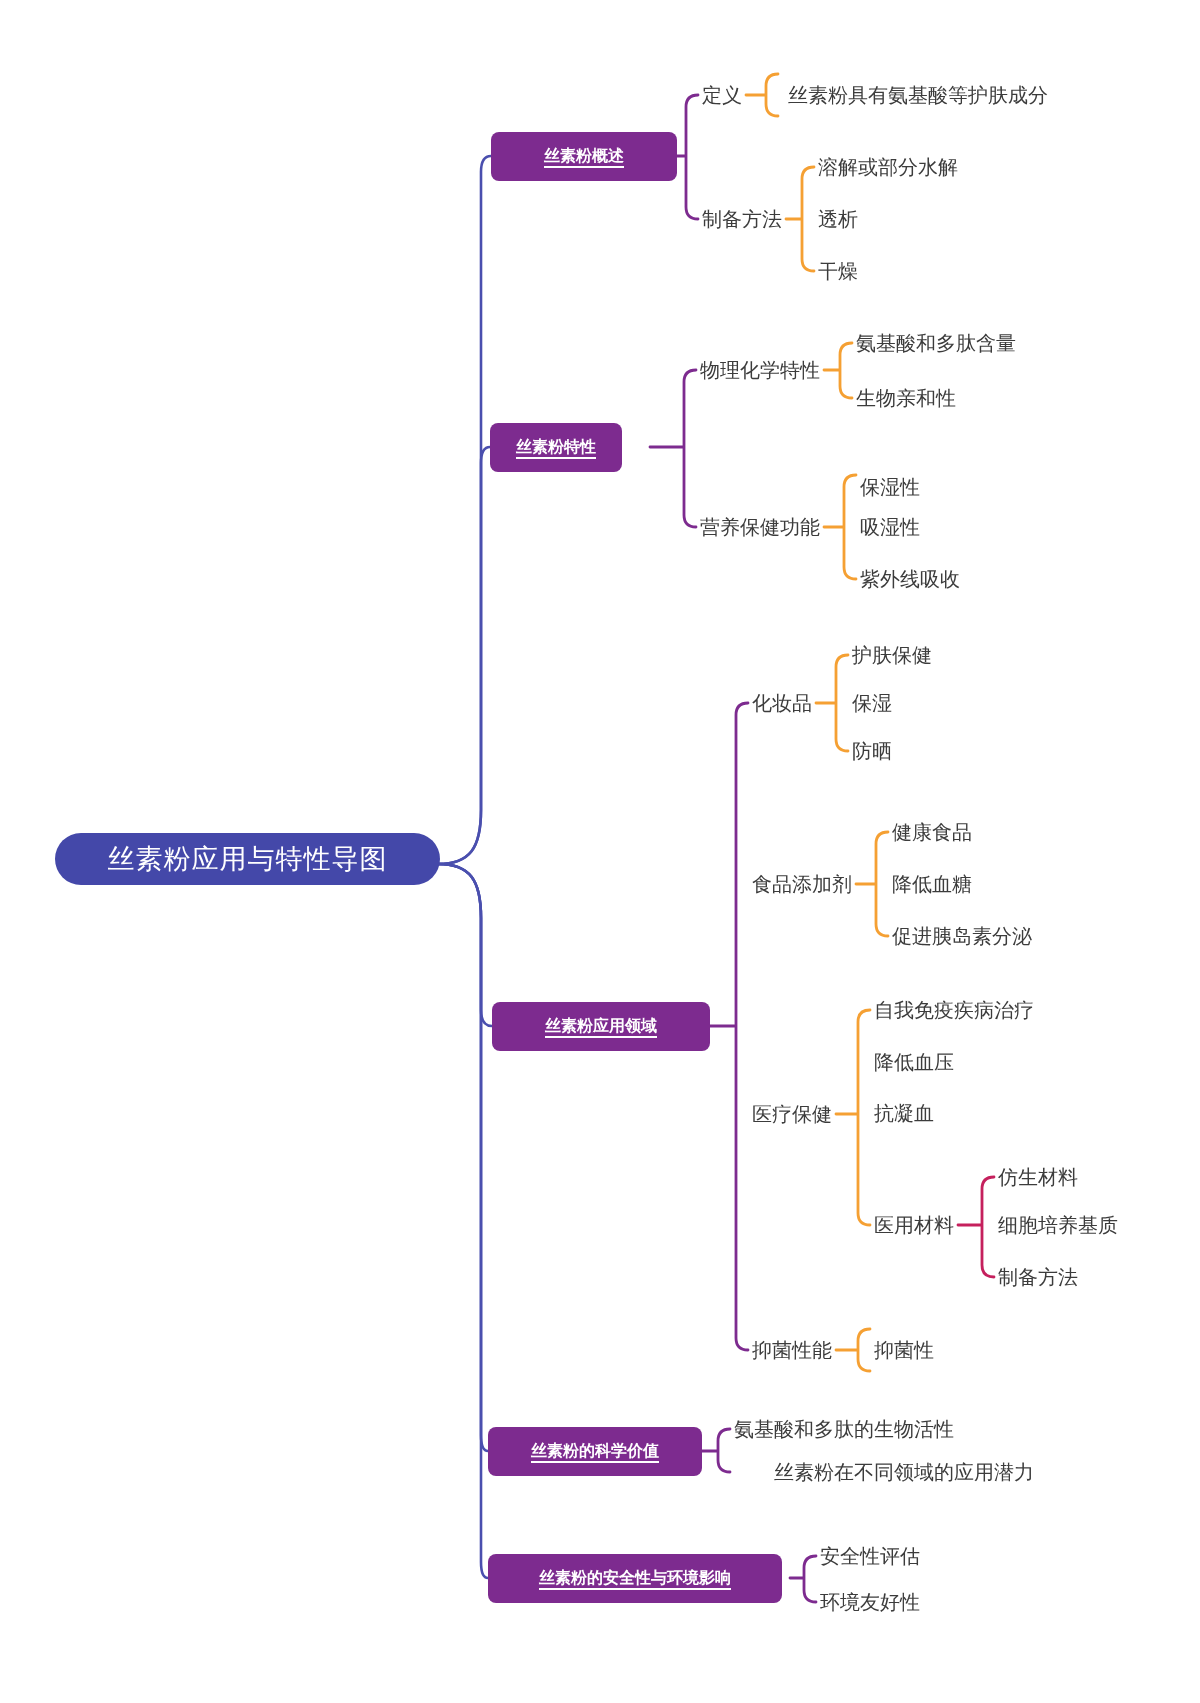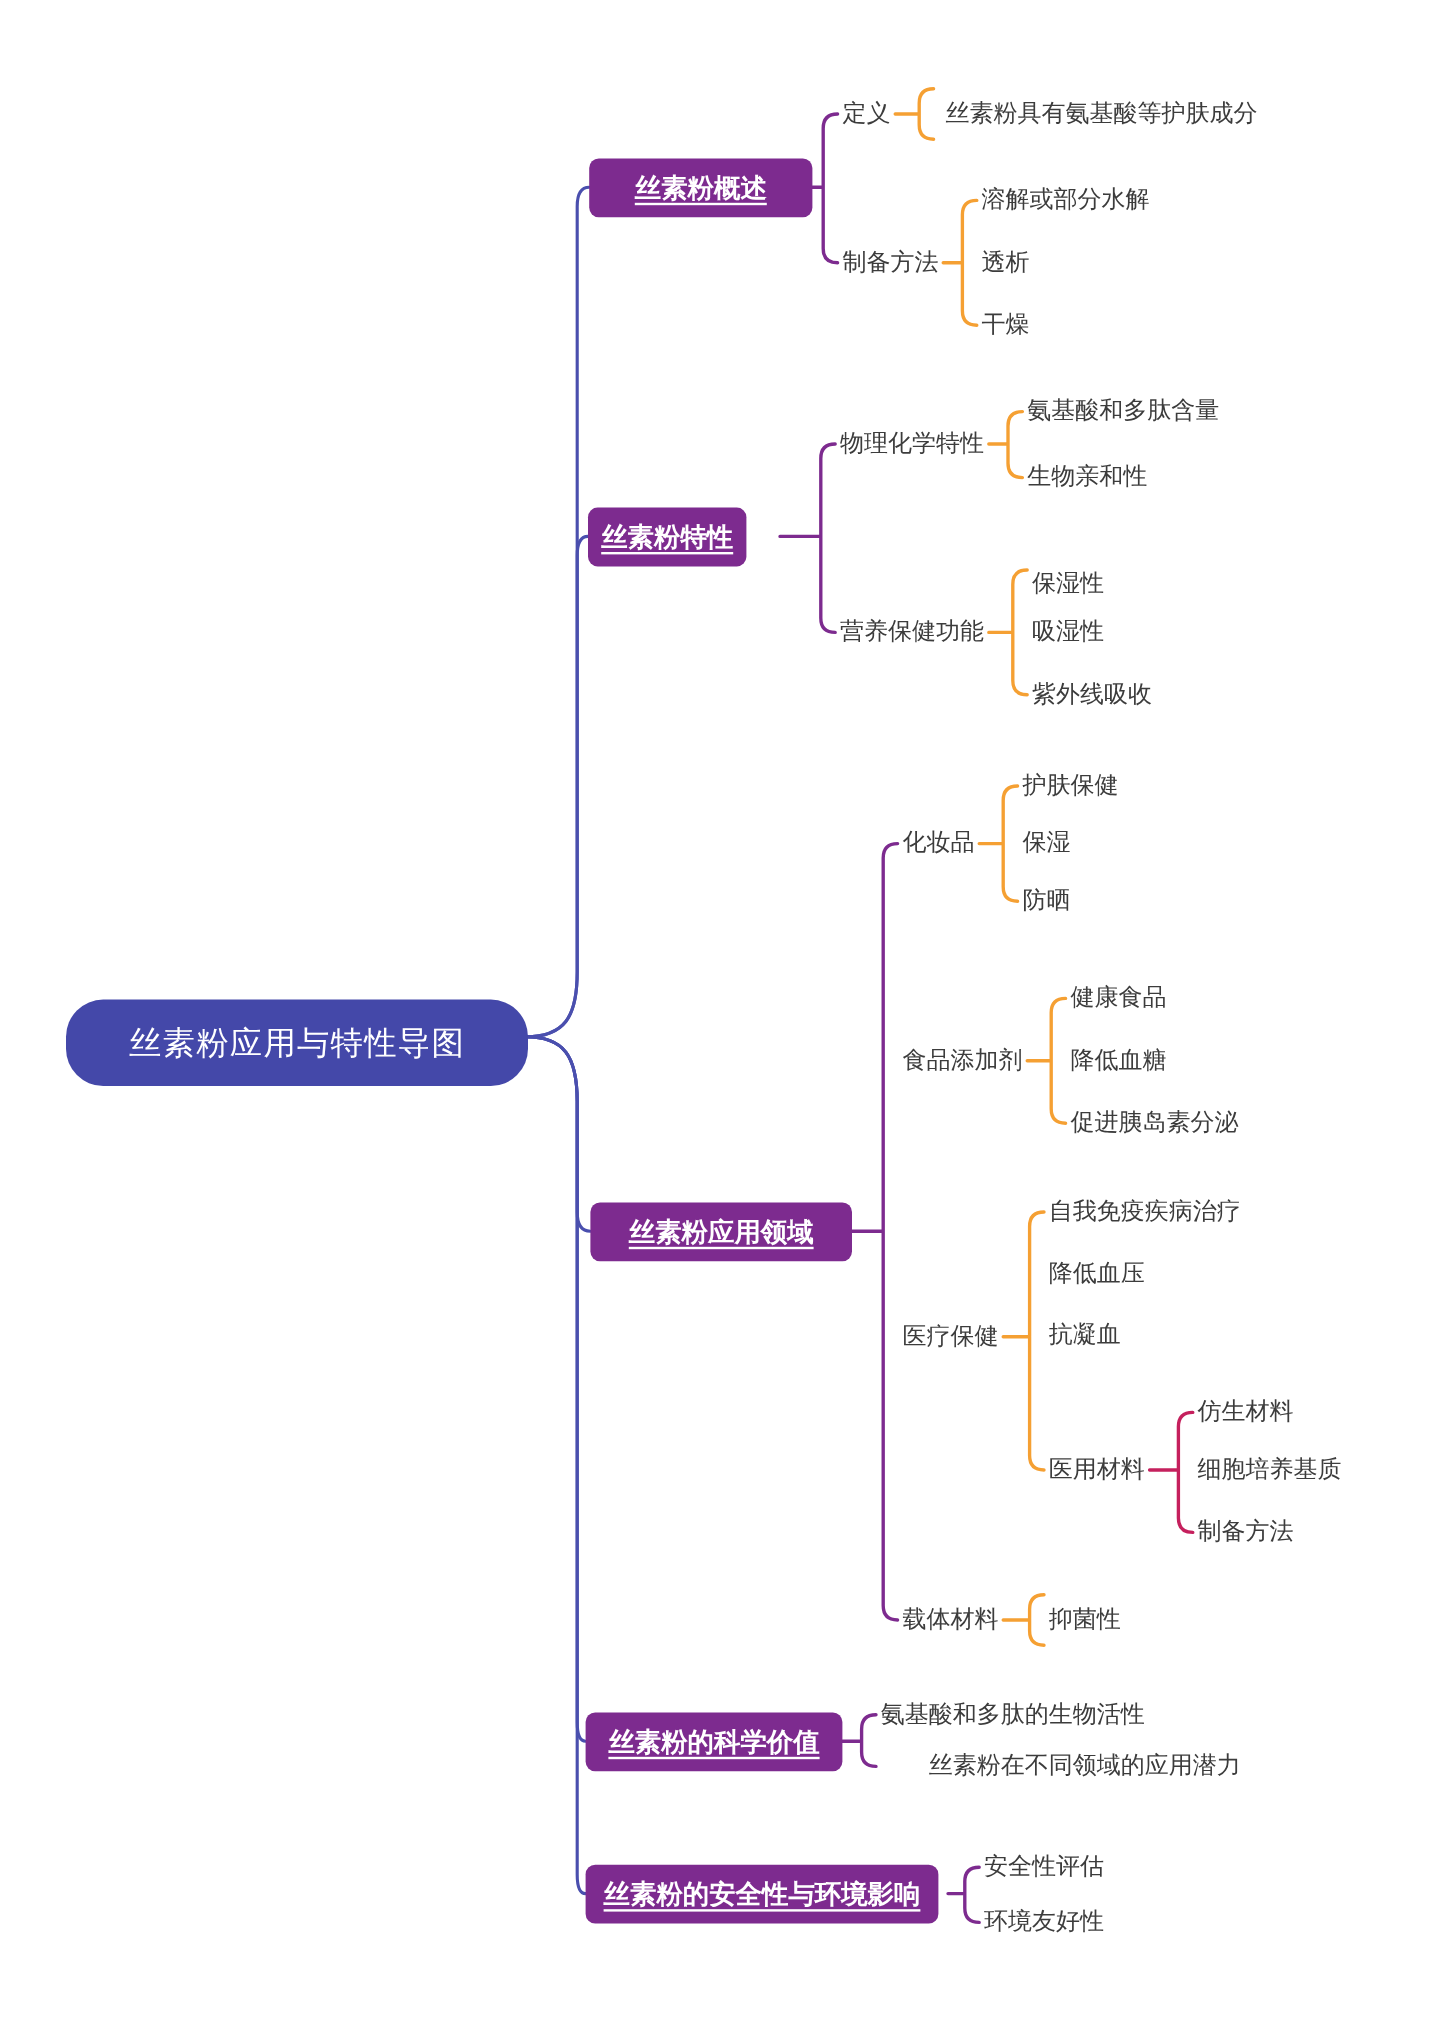--- a/index.html
+++ b/index.html
@@ -11,30 +11,30 @@
     overflow:hidden;
   }
   .wires{position:absolute;left:0;top:0;width:1200px;height:1703px;}
   .wires path{fill:none;stroke-linecap:round;stroke-linejoin:round;}
   .trunk{stroke:#4a4fae;stroke-width:2.6;}
   .lvl2{stroke:#7d2b8f;stroke-width:2.8;}
   .lvl3{stroke:#f5a033;stroke-width:2.8;}
   .lvl4{stroke:#c5205d;stroke-width:2.8;}
 
   .root{
-    position:absolute;left:55px;top:833px;width:385px;height:72px;
+    position:absolute;left:55px;top:833px;width:385px;height:52px;
     background:#4448a9;border-radius:31px;
     display:flex;align-items:center;justify-content:center;
     color:#ffffff;font-size:27px;letter-spacing:1px;
   }
   .bnode{
     position:absolute;height:49px;
     background:#7d2b8f;border-radius:8px;
     display:flex;align-items:center;justify-content:center;
-    color:#ffffff;font-size:22px;font-weight:600;
+    color:#ffffff;font-size:16px;font-weight:600;
     text-decoration:underline;text-underline-offset:5px;text-decoration-thickness:1.5px;
     box-sizing:border-box;
   }
   .lbl{
     position:absolute;white-space:nowrap;
     transform:translateY(-52%);
     color:#3c3c3c;font-size:20px;line-height:1;
   }
 </style>
 </head>
@@ -115,21 +115,21 @@
 
   <div class="lbl" style="left:752px;top:1114px;">医疗保健</div>
   <div class="lbl" style="left:874px;top:1010px;">自我免疫疾病治疗</div>
   <div class="lbl" style="left:874px;top:1062px;">降低血压</div>
   <div class="lbl" style="left:874px;top:1113px;">抗凝血</div>
   <div class="lbl" style="left:874px;top:1225px;">医用材料</div>
   <div class="lbl" style="left:998px;top:1177px;">仿生材料</div>
   <div class="lbl" style="left:998px;top:1225px;">细胞培养基质</div>
   <div class="lbl" style="left:998px;top:1277px;">制备方法</div>
 
-  <div class="lbl" style="left:752px;top:1350px;">载体材料</div>
+  <div class="lbl" style="left:752px;top:1350px;">抑菌性能</div>
   <div class="lbl" style="left:874px;top:1350px;">抑菌性</div>
 
   <div class="lbl" style="left:734px;top:1429px;">氨基酸和多肽的生物活性</div>
   <div class="lbl" style="left:734px;top:1472px;margin-left:40px;">丝素粉在不同领域的应用潜力</div>
 
   <div class="lbl" style="left:820px;top:1556px;">安全性评估</div>
   <div class="lbl" style="left:820px;top:1602px;">环境友好性</div>
 
 </div>
 

